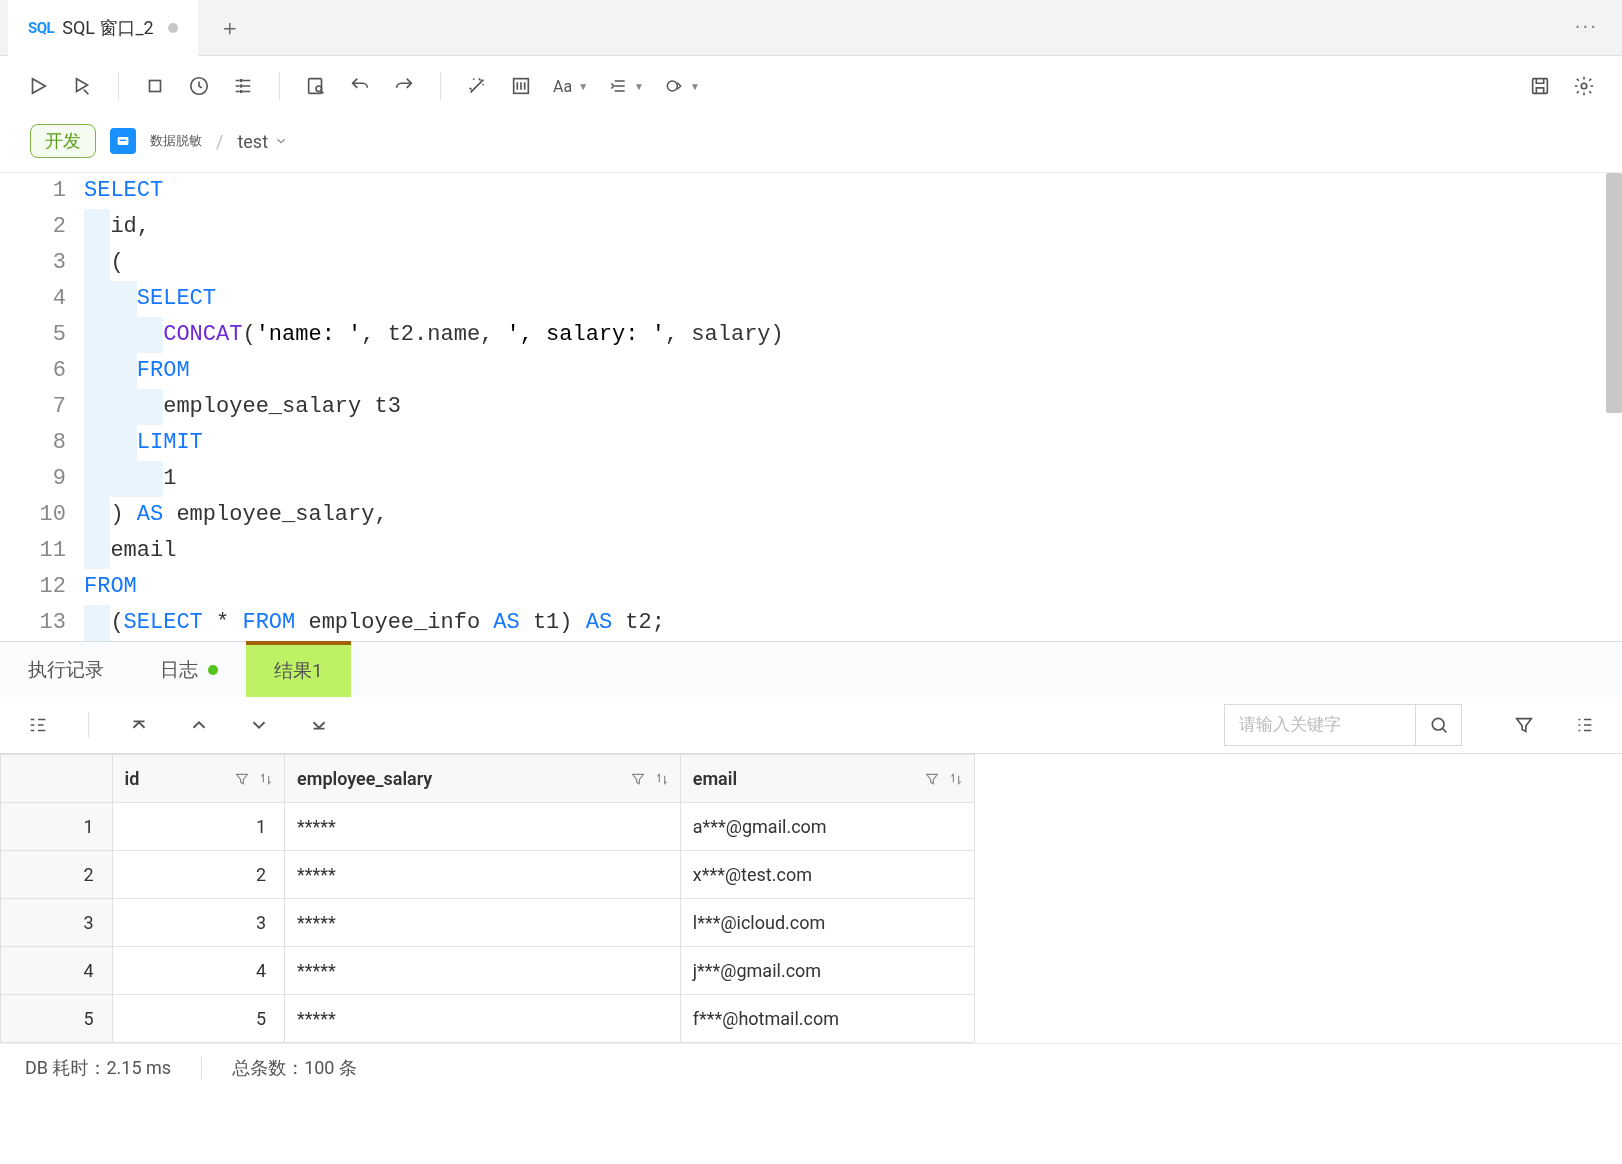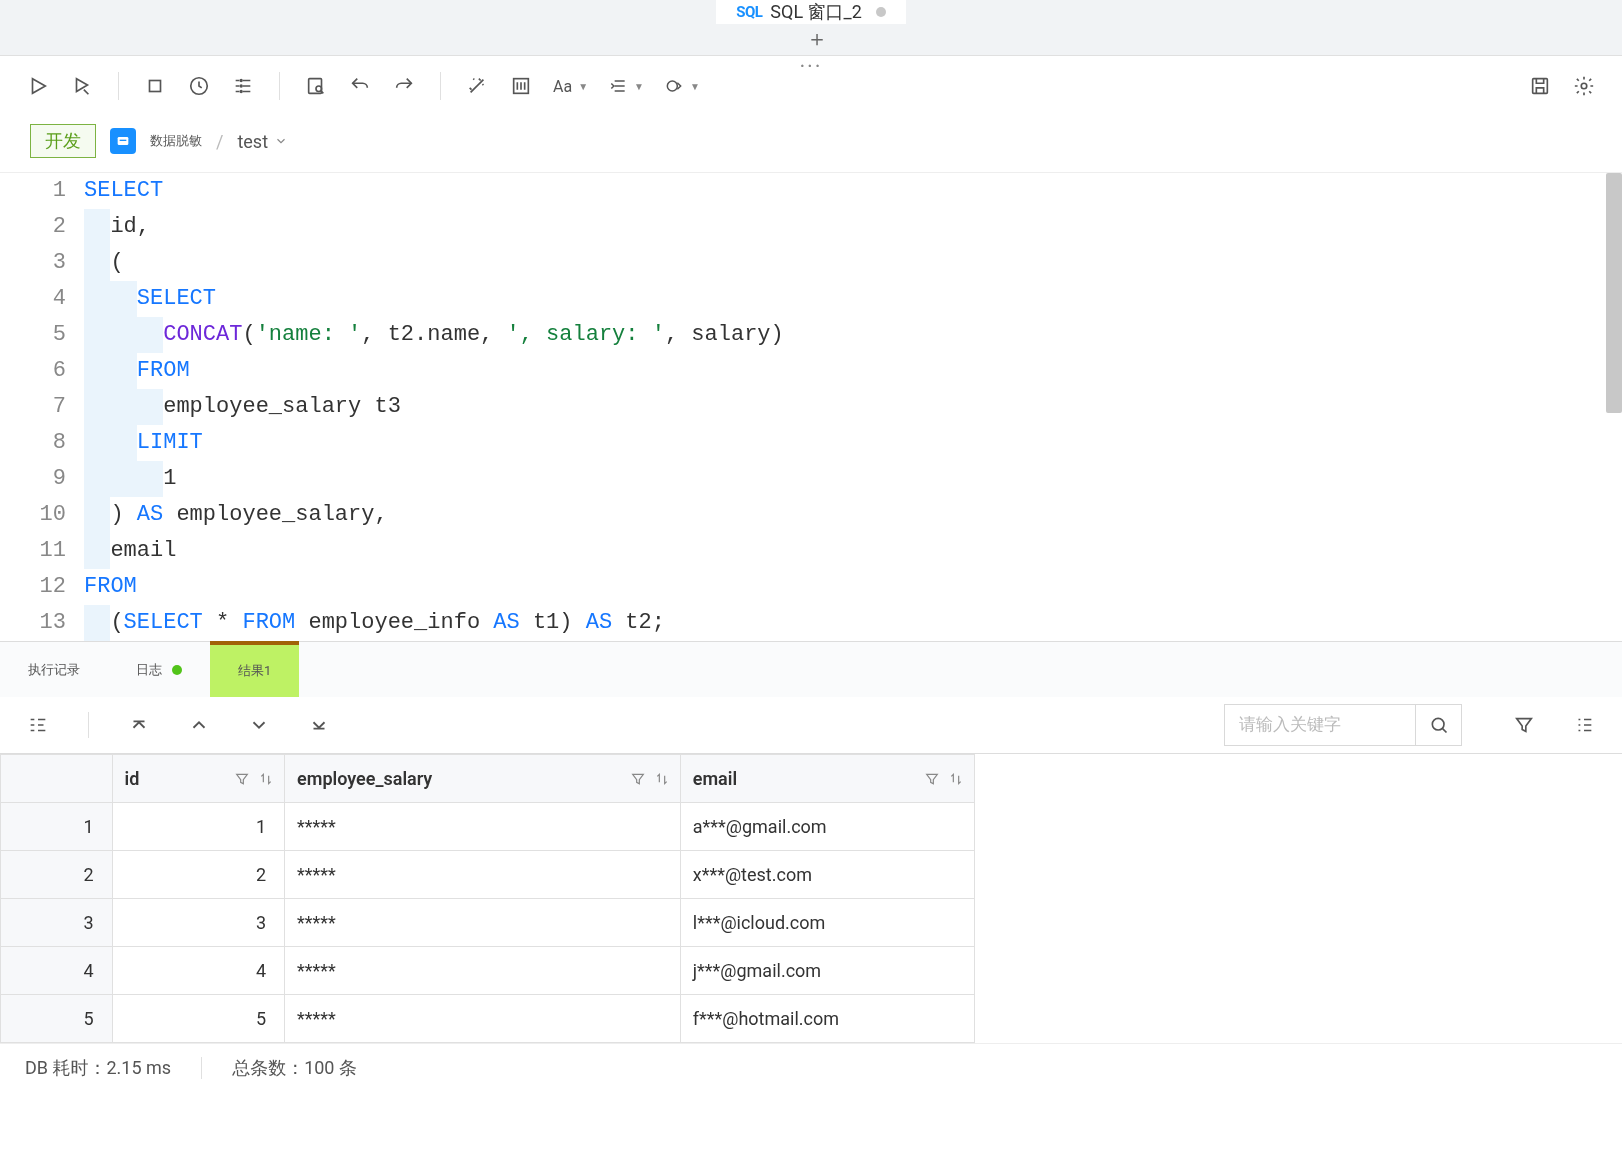--- a/index.html
+++ b/index.html
@@ -1,60 +1,60 @@
 <!DOCTYPE html>
 <html><head>
 <meta charset="utf-8">
 <style>
 * { margin:0; padding:0; box-sizing:border-box; }
 body { font-family:-apple-system,BlinkMacSystemFont,"Segoe UI",Roboto,"Helvetica Neue",Arial,sans-serif; font-size:14px; color:#333; background:#fff; width:1622px; height:1164px; overflow:hidden; display:flex; flex-direction:column; }
 
 
-.tab-bar { display:flex; align-items:center; height:56px; background:#f1f3f5; border-bottom:1px solid #e0e0e0; padding:0 8px;flex-direction:column; }
+.tab-bar { display:flex; align-items:center; height:56px; background:#f1f3f5; border-bottom:1px solid #e0e0e0; padding:0 8px; }
 .tab { display:flex; align-items:center; gap:8px; background:#fff; padding:0 20px; height:56px; font-size:18px; color:#333; position:relative; }
 .tab .sql-badge { font-weight:700; color:#1890ff; font-size:15px; letter-spacing:-0.5px; }
 .tab .close-dot { width:10px; height:10px; border-radius:50%; background:#c8c8c8; margin-left:6px; }
 .add-tab { width:40px; height:40px; display:flex; align-items:center; justify-content:center; color:#666; font-size:22px; margin-left:12px; cursor:pointer; }
 .spacer { flex:1; }
 .overflow { color:#888; font-size:22px; padding:0 16px; letter-spacing:2px; cursor:pointer; }
 
 
 .toolbar { display:flex; align-items:center; height:60px; padding:0 20px; gap:8px; }
 .tbtn { width:36px; height:36px; display:flex; align-items:center; justify-content:center; border-radius:4px; cursor:pointer; color:#555; }
 .tbtn svg { width:22px; height:22px; }
 .tsep { width:1px; height:28px; background:#e0e0e0; margin:0 10px; }
 .tbtn.text { width:auto; padding:0 6px; gap:4px; font-size:16px; }
 .drop-caret { font-size:10px; color:#888; margin-left:2px; }
 
 
 .context-bar { display:flex; align-items:center; gap:14px; padding:8px 30px 14px; }
-.dev-badge { border:1.5px solid #7cb342; color:#5a9e1a; padding:4px 14px; border-radius:0; font-size:18px; background:#f5fbf0; }
+.dev-badge { border:1.5px solid #7cb342; color:#5a9e1a; padding:4px 14px; border-radius:8px; font-size:18px; background:#f5fbf0; }
 .ctx-icon { width:26px; height:26px; background:#1890ff; border-radius:4px; display:flex; align-items:center; justify-content:center; }
 .ctx-icon svg { width:16px; height:16px; fill:#fff; }
 .ctx-text { color:#555; font-size:13px; }
 .ctx-sep { color:#bbb; font-size:18px; }
 .ctx-sel { color:#555; font-size:18px; display:flex; align-items:center; gap:6px; cursor:pointer; }
 
 
 .editor { display:flex; font-family:Menlo,Consolas,"Courier New",monospace; font-size:22px; line-height:36px; border-top:1px solid #eee; position:relative; }
 .gutter { width:84px; text-align:right; padding-right:18px; color:#888; user-select:none; }
 .gutter div { height:36px; }
 .code { flex:1; white-space:pre; }
 .code-line { height:36px; }
 .indent-bg { background:#eaf4fc; display:inline-block; }
 .kw { color:#1677ff; }
 .fn { color:#6d28d9; }
-.str { color:#15803d; }
+.str { color:#000000; }
 .op { color:#333; }
 .id { color:#333; }
 .scroll-thumb { position:absolute; right:0; top:0; width:16px; height:240px; background:#c8c8c8; border-radius:2px; }
 
 
 .result-tabs { display:flex; align-items:center; height:56px; border-top:1px solid #ddd; background:#fafbfc; }
-.rtab { padding:0 28px; height:56px; display:flex; align-items:center; gap:10px; font-size:13px; color:#555; cursor:pointer; }
+.rtab { padding:0 28px; height:56px; display:flex; align-items:center; gap:10px; font-size:19px; color:#555; cursor:pointer; }
 .rtab.active { background:#bef264; border-top:4px solid #a16207; margin-top:-1px; }
 .rtab .dot { width:10px; height:10px; border-radius:50%; background:#52c41a; }
 
 
 .result-toolbar { display:flex; align-items:center; height:56px; padding:0 22px; gap:28px; }
 .rtbtn { width:32px; height:32px; display:flex; align-items:center; justify-content:center; color:#555; cursor:pointer; }
 .rtbtn svg { width:22px; height:22px; }
 .rsep { width:1px; height:26px; background:#e0e0e0; margin:0 6px; }
 .search-box { display:flex; align-items:center; border:1px solid #d9d9d9; height:42px; }
 .search-box input { border:none; outline:none; padding:0 14px; font-size:17px; width:190px; height:100%; color:#333; }

